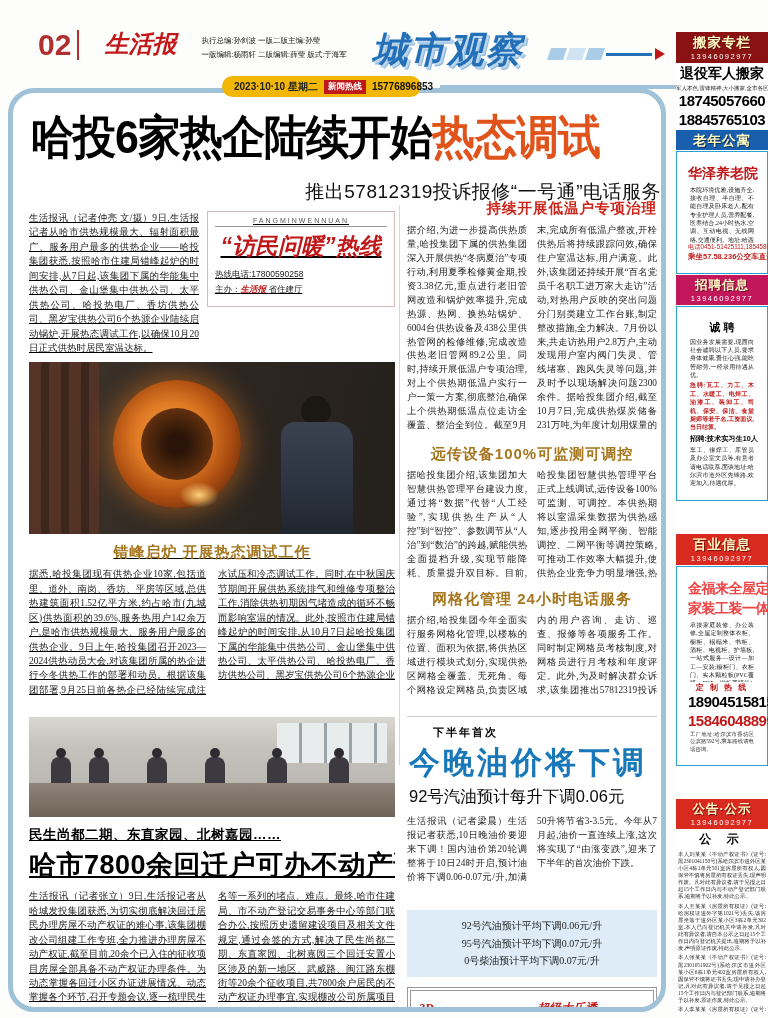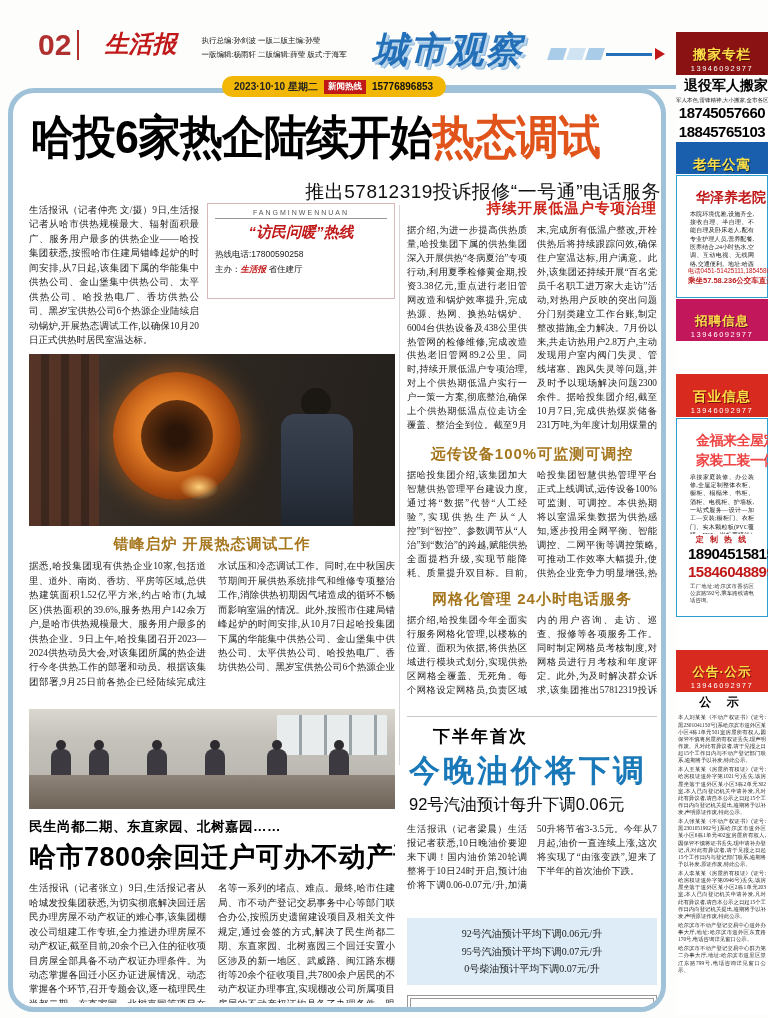--- a/index.html
+++ b/index.html
@@ -10,43 +10,43 @@
   .pageno { font-size:30px; font-weight:bold; color:#b03030; line-height:1; border-right:2px solid #b03030; padding-right:6px; }
   .paperlogo { font-size:24px; font-weight:900; color:#c01818; font-style:italic; font-family:"Liberation Serif",serif; line-height:1.2; white-space:nowrap; }
   .staff { font-size:7.5px; color:#222; line-height:1.8; padding-top:4px; white-space:nowrap; }
   .secname { font-size:36px; font-weight:900; font-style:italic; color:#2470b8; letter-spacing:2px; line-height:1; padding-top:2px; text-shadow:2px 2px 0 #bcd6ec, 3px 3px 0 #8fb8dc; white-space:nowrap; }
   .arrowart { display:flex; align-items:center; gap:3px; margin-top:18px; }
   .arrowart .blk { width:16px; height:12px; background:#a9cce8; transform:skewX(-18deg); }
   .arrowart .blk2 { background:#cfe3f2; }
   .arrowart .dash { width:46px; border-top:3px solid #2470b8; }
   .arrowart .tri { width:0; height:0; border-left:10px solid #c01818; border-top:6px solid transparent; border-bottom:6px solid transparent; }
   .slogan { font-size:15px; font-weight:900; color:#c01818; line-height:1.35; padding-top:6px; white-space:nowrap; }
-  .datebar { position:absolute; left:222px; top:76px; width:224px; height:21px; background:#f2b705; border-radius:11px; display:flex; align-items:center; gap:6px; padding:4px 12px; z-index:5; }
+  .datebar { position:absolute; left:222px; top:76px; width:199px; height:21px; background:#f2b705; border-radius:11px; display:flex; align-items:center; gap:6px; padding:4px 12px; z-index:5; }
   .datebar .d { font-size:10px; font-weight:bold; color:#222; white-space:nowrap; }
   .datebar .badge { background:#c01818; color:#fff; font-size:8.5px; font-weight:bold; padding:1px 4px; white-space:nowrap; }
   .datebar .tel { font-size:10px; font-weight:bold; color:#111; }
   .topline { position:absolute; left:440px; top:85px; width:290px; border-top:4px solid #9fc2d8; }
 
   
   .frame { position:absolute; left:8px; top:88px; width:658px; height:924px; border:5px solid #9fc2d8; border-radius:26px; background:#fff; overflow:hidden; }
   .lead-title { margin:14px 0 0 18px; font-size:43px; font-weight:900; letter-spacing:-1px; color:#000; font-family:"Liberation Sans",sans-serif; white-space:nowrap; transform:scaleY(1.08); transform-origin:left top; }
   .lead-title .orange { color:#e0531a; }
   .lead-sub { margin:14px 0 0 20px; font-size:19px; color:#101010; letter-spacing:0.5px; white-space:nowrap;text-align:right; }
 
-  .col-left { position:absolute; left:16px; top:110px; width:366px; height:800px; overflow:hidden; }
+  .col-left { position:absolute; left:16px; top:118px; width:366px; height:800px; overflow:hidden;text-decoration:underline; }
   .col-mid  { position:absolute; left:394px; top:104px; width:250px; height:812px; overflow:hidden; }
   .vrule { position:absolute; left:386px; top:112px; height:560px; border-left:1px solid #d6d6d6; }
   .body9 { font-size:9.5px; line-height:1.52; text-align:justify; color:#1c1c1c; font-family:"Liberation Serif",serif; }
   .twocol { column-count:2; column-gap:12px; }
 
   .row1 { display:flex; gap:8px; }
   .introcol { width:170px; }
   .hotbox { flex:1; border:1px solid #d8b9b9; padding:5px 7px; height:96px; }
   .hotbox .en { font-size:7px; letter-spacing:2px; color:#555; text-align:center; border-bottom:1px solid #999; padding-bottom:2px; }
-  .hotbox .t { font-size:15px; font-weight:900; color:#c01818; text-align:center; margin-top:4px; font-style:italic; white-space:nowrap; }
+  .hotbox .t { font-size:23px; font-weight:900; color:#c01818; text-align:center; margin-top:4px; font-style:italic; white-space:nowrap; }
   .hotbox .tel { font-size:8.5px; color:#222; margin-top:7px; }
   .hotbox .host { font-size:8.5px; color:#222; margin-top:3px; }
   .hotbox .host .red { color:#c01818; font-weight:bold; font-style:italic; }
 
   .photo1 { margin-top:7px; width:100%; height:172px; position:relative; background:linear-gradient(100deg,#42372d 0%,#2e2822 45%,#24201c 100%); overflow:hidden; }
   .photo1 .pipes { position:absolute; left:0; top:0; width:70px; height:100%; background:repeating-linear-gradient(90deg,#5a3326 0 12px,#3c241c 12px 20px); opacity:.8; }
   .photo1 .boiler { position:absolute; left:84px; top:18px; width:128px; height:128px; border-radius:50%; background:radial-gradient(circle at 45% 45%, #f7a34c 0%, #e07a24 35%, #a84a10 62%, #5a2a0c 85%); box-shadow:0 0 24px 6px rgba(230,120,30,.45); }
   .photo1 .boiler .inner { position:absolute; left:28px; top:28px; width:72px; height:72px; border-radius:50%; background:radial-gradient(circle,#2a1508 20%,#62300e 70%,#8a4414 100%); }
   .photo1 .worker { position:absolute; right:28px; top:34px; width:92px; height:138px; }
   .photo1 .worker .head { position:absolute; left:26px; top:0; width:30px; height:30px; border-radius:50%; background:#1b1713; }
@@ -59,39 +59,39 @@
   .photo2 .p::before { content:""; position:absolute; left:5px; top:-9px; width:10px; height:10px; border-radius:50%; background:#2d2b30; }
 
   .h-gold { font-size:15px; font-weight:900; color:#a5761d; text-align:center; margin:9px 0 5px; letter-spacing:1px; white-space:nowrap; }
   .h-red  { font-size:14.5px; font-weight:900; color:#cc2418; text-align:right; margin:2px 0 6px; letter-spacing:1px; white-space:nowrap; }
 
   .kicker { font-size:13.5px; font-weight:bold; color:#000; margin-top:9px; letter-spacing:0.5px; }
   .h2big { font-size:27px; font-weight:900; color:#000; margin:3px 0 6px; letter-spacing:0.5px; white-space:nowrap; }
 
   .midtext { font-size:9.3px; line-height:1.5; text-align:justify; color:#1c1c1c; font-family:"Liberation Serif",serif; column-count:2; column-gap:10px; }
   .mid-div { border-top:1px solid #c9c9c9; margin:10px 0 8px; }
-  .oil-kicker { font-size:17px; font-weight:bold; color:#000; margin-left:26px; letter-spacing:2px; }
+  .oil-kicker { font-size:11px; font-weight:bold; color:#000; margin-left:26px; letter-spacing:2px; }
   .oil-title { font-size:31px; font-weight:900; color:#1878b8; letter-spacing:3px; margin:2px 0 2px 2px; white-space:nowrap; }
   .oil-sub { font-size:16.5px; color:#0a0a0a; margin:2px 0 7px 2px; white-space:nowrap; }
   .oilbox { background:#ddecf6; margin-top:7px; padding:7px 4px; font-size:10px; line-height:1.75; text-align:center; color:#1c1c1c; font-family:"Liberation Serif",serif; }
 
   .lotbox { margin-top:10px; border:4px double #9a9a9a; padding:7px 8px; display:flex; gap:10px; background:#fff; }
   .lotcol { flex:1; }
   .lot { margin-bottom:5px; font-family:"Liberation Serif",serif; }
   .lot .lg { font-size:12px; font-weight:900; color:#c01818; font-style:italic; margin-right:2px; }
 
   
   .sb { position:absolute; right:0; top:32px; width:92px; height:982px; overflow:hidden; background:#fff; }
-  .sb-banner { color:#fde047; font-weight:900; font-size:13.5px; text-align:center; letter-spacing:1px; padding-top:14px; white-space:nowrap; text-shadow:1px 1px 0 #5a0808; }
+  .sb-banner { color:#fef9c3; font-weight:900; font-size:13.5px; text-align:center; letter-spacing:1px; padding-top:2px; white-space:nowrap; text-shadow:1px 1px 0 #5a0808; }
   .sb-phone { font-size:7.5px; color:#fff; text-align:center; letter-spacing:1.5px; padding-bottom:2px; }
   .bg-dred { background:#8a1212; }
   .bg-red { background:#d92a20;margin-top:33px; }
   .bg-mag { background:#c2185b; }
   .bg-blue { background:#1a5fae; }
-  .sb-title { font-size:14px; font-weight:900; color:#000; text-align:center; margin:2px 8px; white-space:nowrap; }
+  .sb-title { font-size:14px; font-weight:900; color:#000; text-align:center; margin:2px 0; white-space:nowrap; }
   .sb-title.red { color:#c01818; }
   .sb-title.green { color:#ef4444; font-size:14px; letter-spacing:-0.5px; }
   .sb-tag { font-size:5.5px; color:#222; text-align:center; white-space:nowrap; overflow:hidden; }
   .sb-big { font-size:15px; font-weight:700; color:#000; text-align:center; letter-spacing:-0.5px; line-height:1.25; }
   .sb-big.red { color:#c01818; }
   .sb-tiny { font-size:6px; line-height:1.4; text-align:justify; color:#1a1a1a; padding:1px 2px; font-family:"Liberation Serif",serif; }
   .sb-tiny.red { color:#c02020; font-weight:bold; }
   .sb-micro { font-size:5.4px; line-height:1.32; text-align:justify; color:#2a2a2a; padding:1px 2px; font-family:"Liberation Serif",serif; }
   .sb-line-red { font-size:6.3px; color:#c02020; text-align:center; white-space:nowrap; }
   .sb-bus { font-size:7.5px; font-weight:bold; color:#c02020; text-align:center; white-space:nowrap; }
@@ -237,20 +237,27 @@
     <div class="sb-title red">华泽养老院</div>
     <div class="sb-tiny" style="height:58px;overflow:hidden">本院环境优雅,设施齐全,接收自理、半自理、不能自理及卧床老人,配有专业护理人员,营养配餐,医养结合,24小时热水,空调、互动电视、无线网络,交通便利。地址:哈西红星城3号楼</div>
     <div class="sb-line-red">电话0451-51425111,18545864229</div>
     <div class="sb-bus">乘坐57.58.236公交车直达</div>
   </div>
 
   <div class="bg-mag">
     <div class="sb-banner" style="font-size:12.5px; text-shadow:1px 1px 0 #6d0c32">招聘信息</div>
     <div class="sb-phone">13946092977</div>
   </div>
+  <div class="sb-box-blue">
+    <div class="sb-title" style="font-size:11px">诚 聘</div>
+    <div class="sb-tiny">因业务发展需要,现面向社会诚聘以下人员,要求身体健康,责任心强,能吃苦耐劳,一经录用待遇从优。</div>
+    <div class="sb-tiny red">急聘:瓦工、力工、木工、水暖工、电焊工、油漆工、装卸工、司机、保安、保洁、食堂厨师等若干名,工资面议,当日结算。</div>
+    <div class="sb-jobline">招聘:技术实习生10人</div>
+    <div class="sb-tiny">车工、铆焊工、库管员及办公室文员等,有意者请电话联系,面谈地址:哈尔滨市道外区先锋路,欢迎加入,待遇优厚。</div>
+  </div>
 
   <div class="bg-red">
     <div class="sb-banner" style="text-shadow:1px 1px 0 #7a0d0d">百业信息</div>
     <div class="sb-phone">13946092977</div>
   </div>
   <div class="sb-box-blue">
     <div class="sb-title green">金福来全屋定制</div>
     <div class="sb-title green">家装工装一体化</div>
     <div class="sb-tiny" style="height:62px;overflow:hidden">承接家庭装修、办公装修,全屋定制整体衣柜、橱柜、榻榻米、书柜、酒柜、电视柜、护墙板,一站式服务—设计—加工—安装;橱柜门、衣柜门、实木颗粒板(PVC覆膜、PET、岩板覆膜等),厂家直销,免费测量设计,欢迎来厂参观。</div>
     <div class="sb-hot">定 制 热 线</div>

